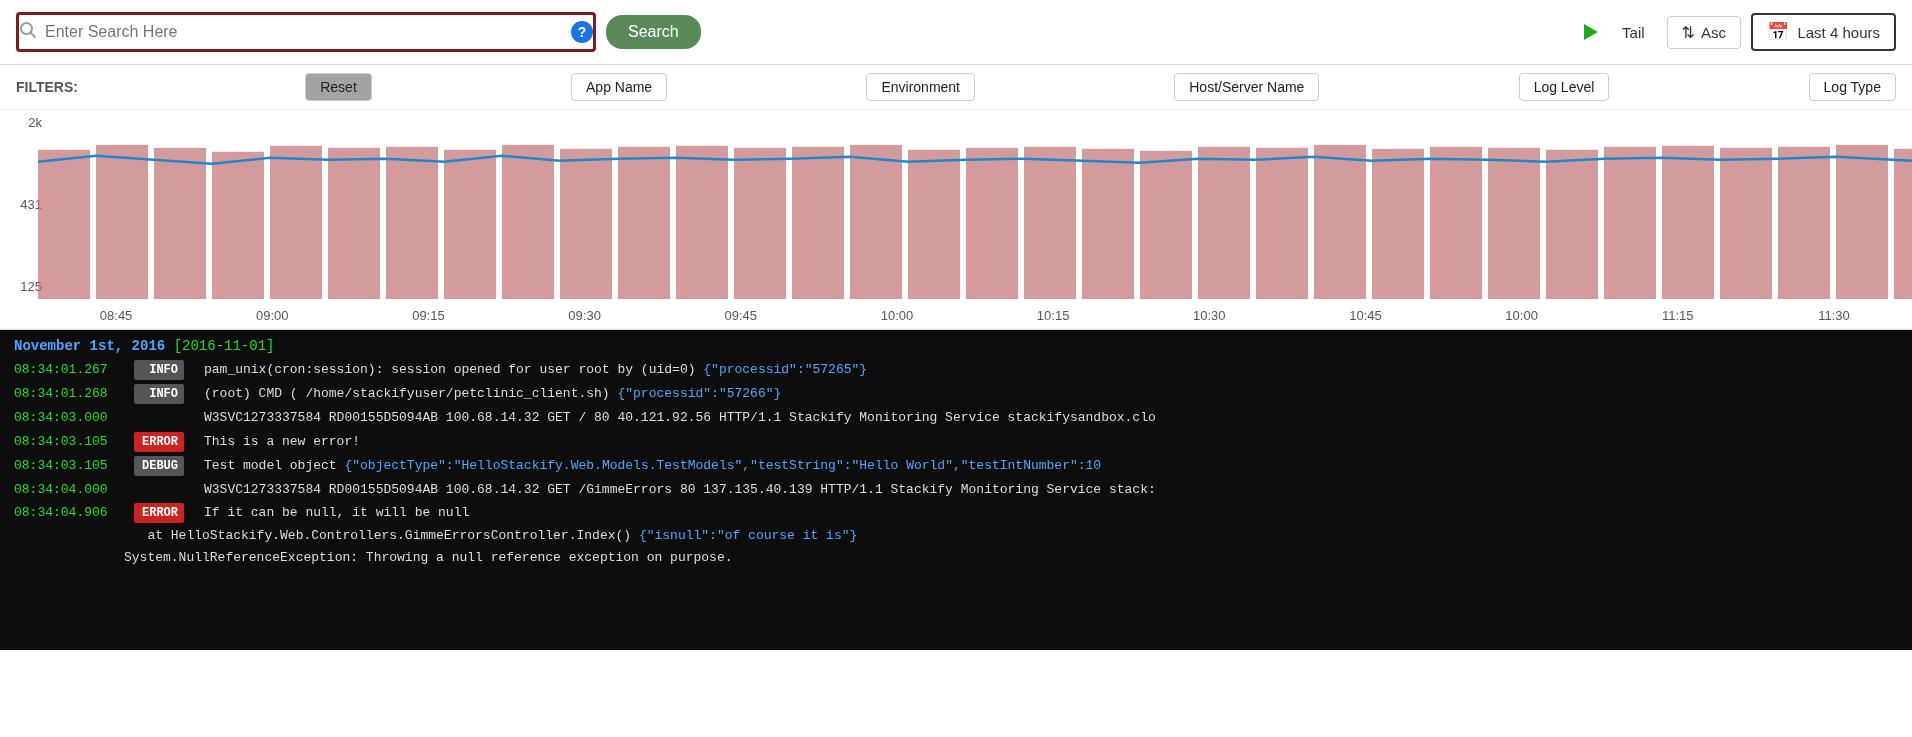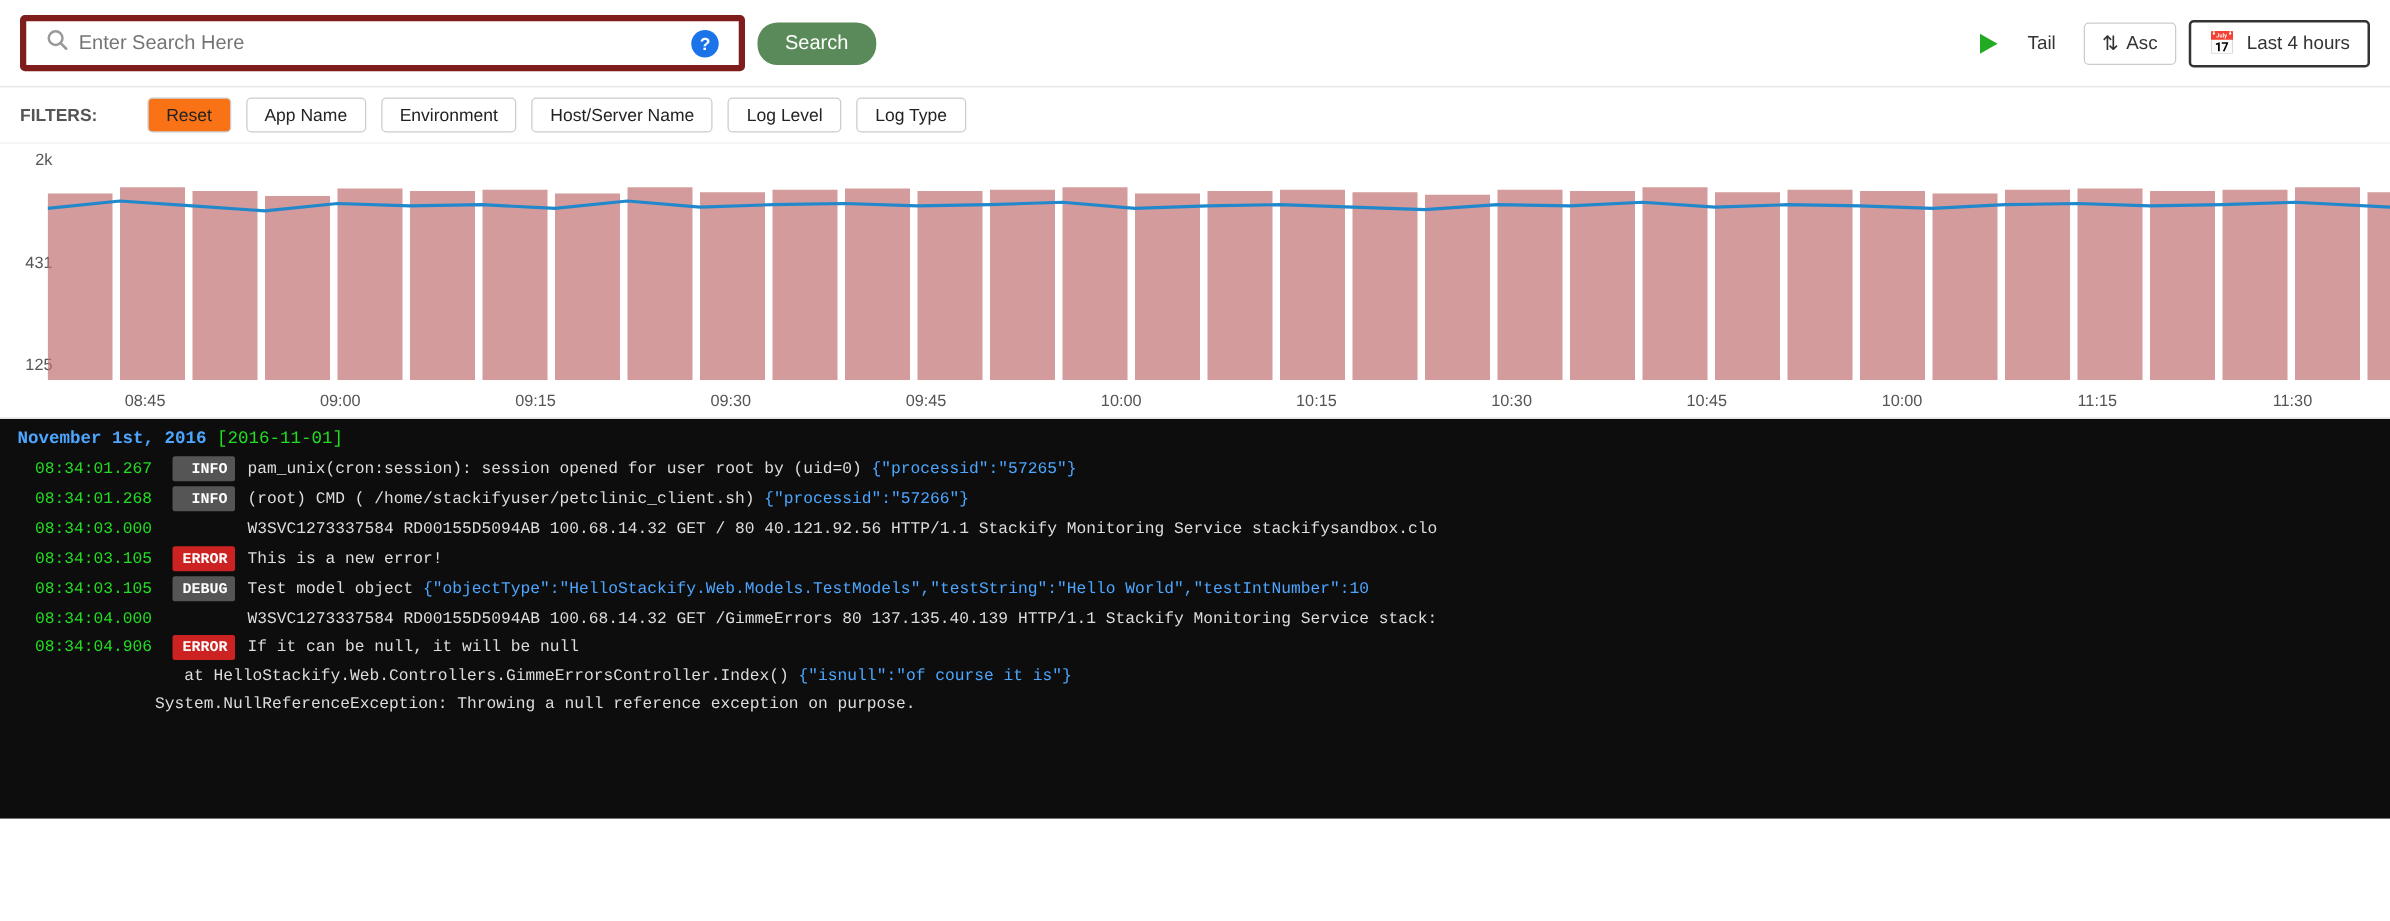--- a/index.html
+++ b/index.html
@@ -10,23 +10,23 @@
       display: flex;
       align-items: center;
       padding: 12px 16px;
       background: #fff;
       border-bottom: 1px solid #ddd;
       gap: 10px;
     }
     .search-wrapper {
       display: flex;
       align-items: center;
-      border: 5px solid #7f1d1d;
+      border: 3px solid #7f1d1d;
       border-radius: 4px;
-      padding: 6px 16px;
+      padding: 6px 0;
       flex: 0 0 580px;
       background: #fff;
     }
     .search-icon-svg {
       color: #999;
       margin-right: 8px;
     }
     .search-input {
       border: none;
       outline: none;
@@ -93,41 +93,42 @@
     }
     .calendar-icon {
       font-size: 18px;
     }
 
     
     .filters-bar {
       display: flex;
       align-items: center;
       padding: 8px 16px;
-      gap: 12px;
+      gap: 24px;
       background: #fff;
       border-bottom: 1px solid #eee;
+      justify-content: space-between;
     }
     .filters-label {
       font-size: 14px;
       color: #555;
       font-weight: bold;
       margin-right: 4px;
     }
     .filter-btn {
       border: 1px solid #ccc;
       background: #fff;
       padding: 5px 14px;
       border-radius: 4px;
       font-size: 14px;
       cursor: pointer;
       color: #222;
     }
     .filter-btn.reset {
-      background: #f97316;
+      background: #a3a3a3;
       margin-left: 24px;
     }
 
     
     .chart-area {
       background: #fff;
       padding: 10px 0 0 0;
       height: 220px;
       position: relative;
       border-bottom: 1px solid #ddd;
@@ -180,22 +181,22 @@
       min-height: 320px;
       overflow-x: hidden;
     }
     .log-date-header {
       padding: 8px 14px 4px 14px;
       font-size: 14px;
     }
     .log-row {
       display: flex;
       align-items: flex-start;
-      padding: 2px 28px;
-      gap: 10px;
+      padding: 2px 14px;
+      gap: 20px;
       line-height: 1.5;
     }
     .log-time { color: #22dd22; min-width: 100px; flex-shrink: 0; }
     .log-badge {
       display: inline-block;
       padding: 1px 6px;
       border-radius: 2px;
       font-size: 12px;
       font-weight: bold;
       min-width: 50px;

